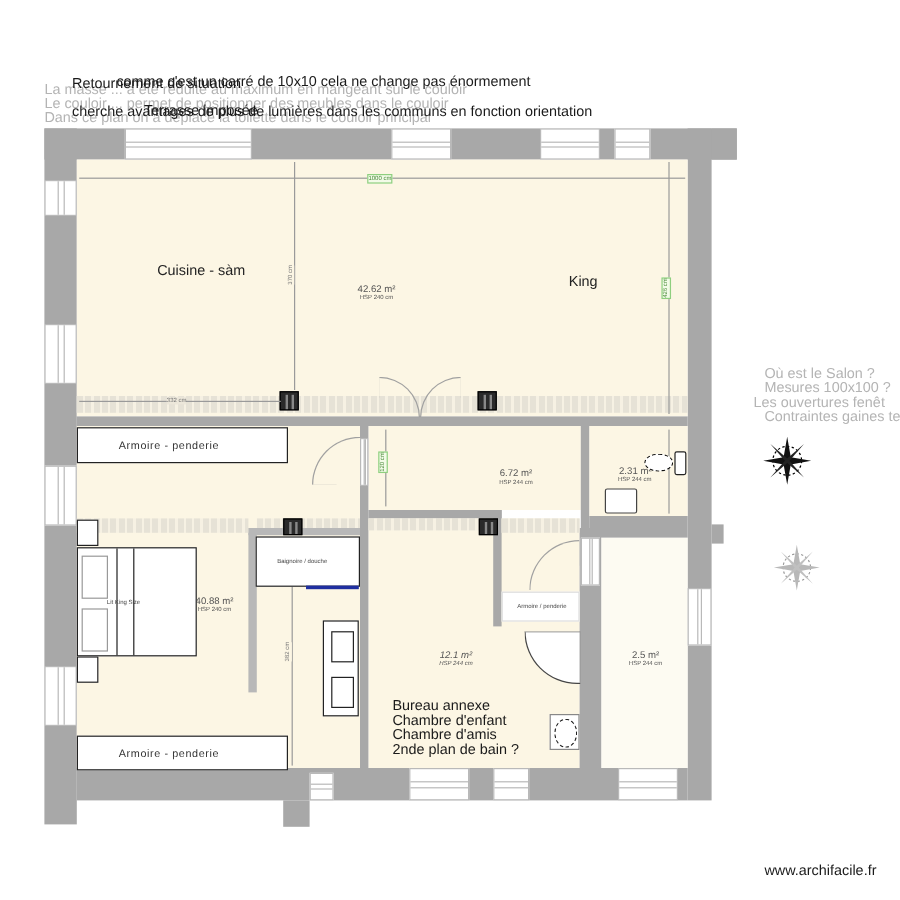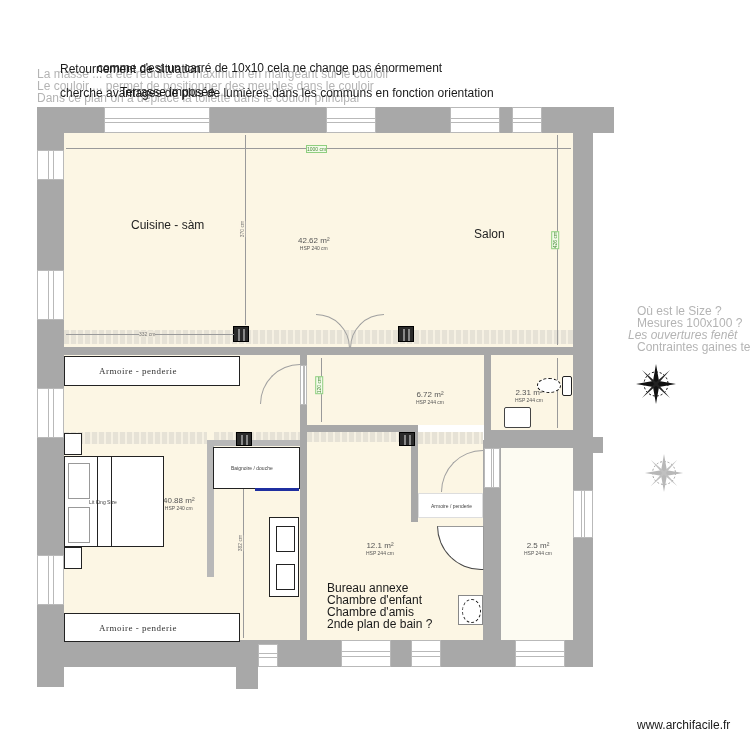--- a/index.html
+++ b/index.html
@@ -21,42 +21,42 @@
   .dimh { position:absolute; height:1px; background:#9a9a9a; }
   .dimv { position:absolute; width:1px; background:#9a9a9a; }
   .dimlabel { position:absolute; font-size:5px; color:#777; background:#fcf6e4; white-space:nowrap; }
   .dimlabel.green { border:1px solid #8fcf7f; color:#4a8a3a; background:#f2fbe8; }
   .dimlabel.vert { transform:rotate(-90deg); transform-origin:center; }
   .stairs { position:absolute; background:repeating-linear-gradient(90deg,#e6e2d6 0 5px,#f6f1e3 5px 7px); }
   .radiator { position:absolute; background:#2a2a2a; border:1px solid #000; box-sizing:border-box; }
   .radiator::before, .radiator::after { content:""; position:absolute; top:2px; bottom:0; width:2px; background:#888; }
   .radiator::before { left:4px; } .radiator::after { left:9px; }
   .furn { position:absolute; background:#fff; border:1px solid #222; box-sizing:border-box; }
-  .furn-label { position:absolute; font-size:9px; color:#333; white-space:nowrap; font-family:Liberation Serif, serif; letter-spacing:0.5px; }
+  .furn-label { position:absolute; font-size:9px; color:#333; white-space:nowrap; font-family:Liberation Sans, sans-serif; letter-spacing:0.5px; }
   .small-label { position:absolute; font-size:5px; color:#444; white-space:nowrap; }
   .door-arc { position:absolute; border:1px solid #a0a0a0; box-sizing:border-box; }
   .multiline { position:absolute; color:#1a1a1a; font-size:12px; line-height:12px; }
   .multiline div { white-space:nowrap; }
   .watermark { position:absolute; font-size:12px; color:#1a1a1a; }
   .compass { position:absolute; }
 </style>
 </head>
 <body>
 
 <div class="note-grey" style="left:37px;top:68px;">La masse ... a été réduite au maximum en mangeant sur le couloir</div>
 <div class="note-grey" style="left:37px;top:80px;">Le couloir ... permet de positionner des meubles dans le couloir</div>
 <div class="note-grey" style="left:37px;top:92px;">Dans ce plan on a déplacé la toilette dans le couloir principal</div>
 <div class="note-dark" style="left:60px;top:63px;">Retournement de situation</div>
 <div class="note-dark" style="left:60px;top:62px;padding-left:37px;">comme c'est un carré de 10x10 cela ne change pas énormement</div>
 <div class="note-dark" style="left:60px;top:87px;">cherche avantages de plus de lumières dans les communs en fonction orientation</div>
 <div class="note-dark" style="left:120px;top:86px;text-align:right;">Terrasse imposée</div>
 
-<div class="note-grey" style="left:637px;top:305px;">Où est le Size ?</div>
+<div class="note-grey" style="left:637px;top:305px;">Où est le Salon ?</div>
 <div class="note-grey" style="left:637px;top:317px;">Mesures 100x100 ?</div>
-<div class="note-grey" style="left:628px;top:329px;font-style:italic;">Les ouvertures fenêt</div>
+<div class="note-grey" style="left:628px;top:329px;">Les ouvertures fenêt</div>
 <div class="note-grey" style="left:637px;top:341px;">Contraintes gaines te</div>
 
 <div>
 
   <div class="wall" style="left:37px;top:107px;width:577px;height:26px;"></div>
   <div class="wall" style="left:37px;top:107px;width:27px;height:580px;"></div>
   <div class="wall" style="left:573px;top:107px;width:20px;height:560px;"></div>
   <div class="wall" style="left:593px;top:107px;width:21px;height:26px;"></div>
   <div class="wall" style="left:593px;top:437px;width:10px;height:16px;"></div>
   <div class="wall" style="left:64px;top:640px;width:509px;height:27px;"></div>
@@ -123,38 +123,38 @@
   <div class="dimlabel green vert" style="left:546px;top:236px;">426 cm</div>
   <div class="dimh" style="left:66px;top:334px;width:168px;"></div>
   <div class="dimlabel" style="left:139px;top:331px;background:#ece7da;">332 cm</div>
   <div class="dimv" style="left:321px;top:358px;height:64px;"></div>
   <div class="dimlabel green vert" style="left:310px;top:381px;">120 cm</div>
   <div class="dimv" style="left:557px;top:358px;height:70px;"></div>
   <div class="dimv" style="left:243px;top:448px;height:190px;"></div>
   <div class="dimlabel vert" style="left:232px;top:540px;">382 cm</div>
 
   <div class="room-label" style="left:131px;top:218px;">Cuisine - sàm</div>
-  <div class="room-label" style="left:474px;top:227px;">Salon</div>
+  <div class="room-label" style="left:474px;top:227px;">King</div>
   <div class="area" style="left:298px;top:236px;">
     <span class="m2">42.62 m²</span>
     <span class="hsp">HSP 240 cm</span>
   </div>
   <div class="area" style="left:416px;top:390px;">
     <span class="m2">6.72 m²</span>
     <span class="hsp">HSP 244 cm</span>
   </div>
-  <div class="area" style="left:515px;top:388px;">
+  <div class="area" style="left:515px;top:388px;text-align:right;">
     <span class="m2">2.31 m²</span>
     <span class="hsp">HSP 244 cm</span>
   </div>
   <div class="area" style="left:163px;top:496px;">
     <span class="m2">40.88 m²</span>
     <span class="hsp">HSP 240 cm</span>
   </div>
-  <div class="area" style="left:366px;top:541px;">
+  <div class="area" style="left:366px;top:541px;font-style:italic;">
     <span class="m2">12.1 m²</span>
     <span class="hsp">HSP 244 cm</span>
   </div>
   <div class="area" style="left:524px;top:541px;">
     <span class="m2">2.5 m²</span>
     <span class="hsp">HSP 244 cm</span>
   </div>
 
   <div class="multiline" style="left:327px;top:582px;">
     <div>Bureau annexe</div>

